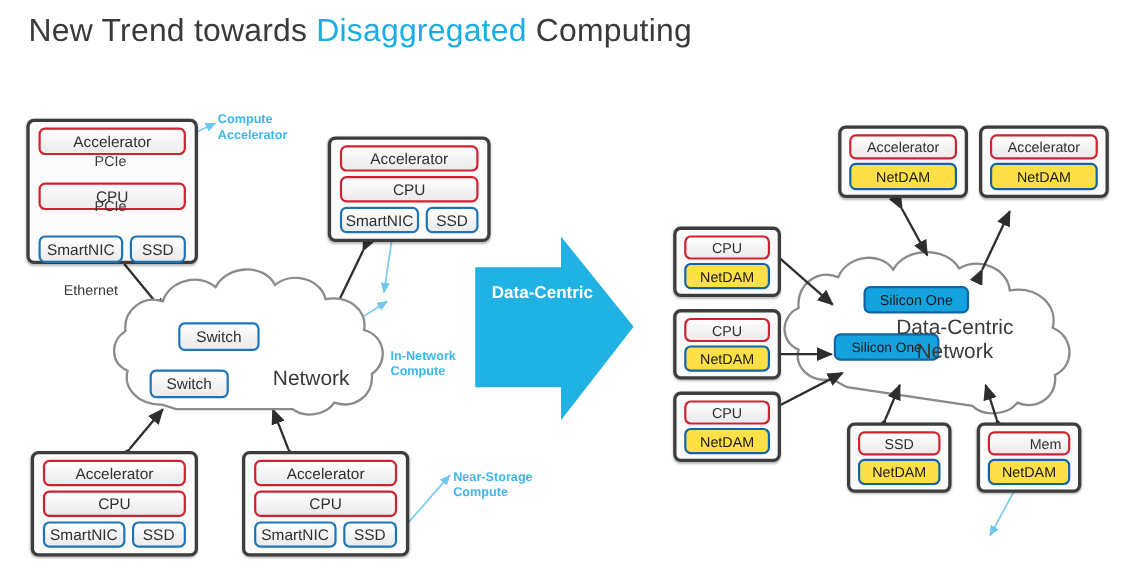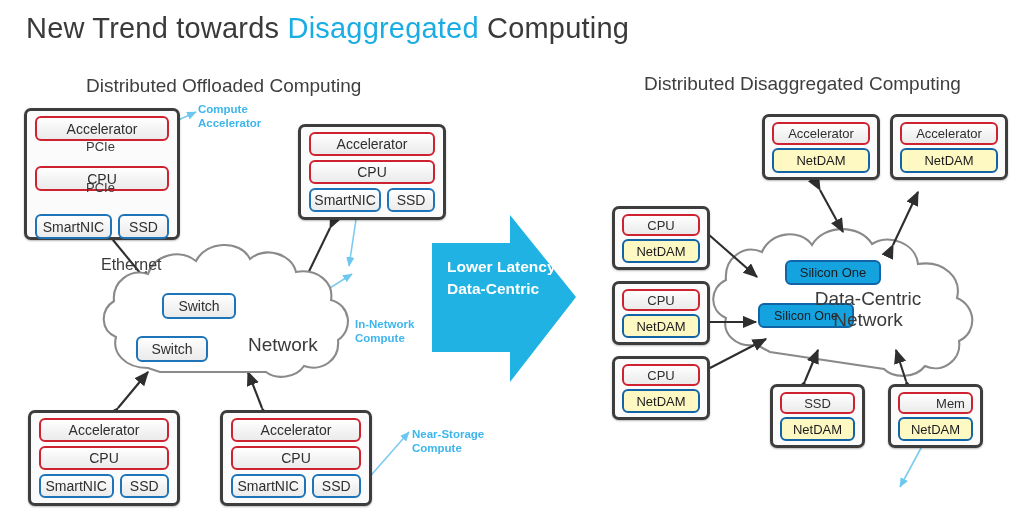--- a/index.html
+++ b/index.html
@@ -44,39 +44,39 @@
     display:flex;align-items:center;justify-content:center;
     font-size:14px;
     color:#2f2f2f;
     background:linear-gradient(180deg,#ffffff 0%,#f3f3f3 55%,#ebebeb 100%);
     white-space:nowrap;
   }
   .chip.red{border:2px solid #cf2230;}
   .chip.blue{border:2px solid #1d74b8;}
   .chip.netdam{
     border:2px solid #1164a6;
-    background:#fef9c3;
+    background:#fde047;
     color:#1b1b1b;
   }
   .chip.silicon{
     border:2px solid #1164a6;
     background:#15a3e0;
     color:#1b1b1b;
     border-radius:6px;
   }
 
   
   .row{display:flex;gap:6px;}
 
   
   .pcie{
     position:absolute;font-size:13px;color:#3a3a3a;white-space:nowrap;
   }
   .plain-label{
-    position:absolute;font-size:16px;color:#3a3a3a;white-space:nowrap;margin-left:43px;
+    position:absolute;font-size:13px;color:#3a3a3a;white-space:nowrap;
   }
   .cloud-label{
     position:absolute;font-size:19px;color:#3a3a3a;white-space:nowrap;
     text-align:center;line-height:1.12;
   }
 
   
   .callout{
     position:absolute;
     color:#3eb6ec;font-size:11.5px;font-weight:bold;line-height:1.18;
@@ -95,22 +95,20 @@
 </style>
 </head>
 <body>
 
 <div id="stage">
 
   <div class="page-title">
     <span>New Trend towards </span><span class="hl">Disaggregated</span><span> Computing</span>
   </div>
 
-  <div class="panel-title" id="title-left">Distributed Offloaded Computing</div>
-  <div class="panel-title" id="title-right">Distributed Disaggregated Computing</div>
 
   <svg class="layer" viewBox="0 0 1024 517">
     <defs>
       <marker id="ah" markerWidth="8" markerHeight="8" refX="6.4" refY="3" orient="auto">
         <path d="M0,0 L7,3 L0,6 z" fill="#2e2e2e"></path>
       </marker>
       <marker id="ahs" markerWidth="7" markerHeight="7" refX="5.6" refY="2.6" orient="auto">
         <path d="M0,0 L6,2.6 L0,5.2 z" fill="#1c1c1c"></path>
       </marker>
       <marker id="ahc" markerWidth="7" markerHeight="7" refX="5.6" refY="2.6" orient="auto">
@@ -241,21 +239,20 @@
   <div class="callout" style="left:355px;top:272px;margin-top:46px;">
     <div>In-Network</div>
     <div>Compute</div>
   </div>
   <div class="callout" style="left:412px;top:428px;">
     <div>Near-Storage</div>
     <div>Compute</div>
   </div>
 
   <div class="arrow-text">
-    <div>Lower Latency</div>
     <div>Data-Centric</div>
   </div>
 
   <div class="node" style="left:762px;top:114px;width:118px;height:66px;">
     <div class="chip red" style="height:23px;margin:0 1px;font-size:13px;">Accelerator</div>
     <div style="height:3px;"></div>
     <div class="chip netdam" style="height:25px;margin:0 1px;font-size:13px;">NetDAM</div>
   </div>
 
   <div class="node" style="left:890px;top:114px;width:118px;height:66px;">

